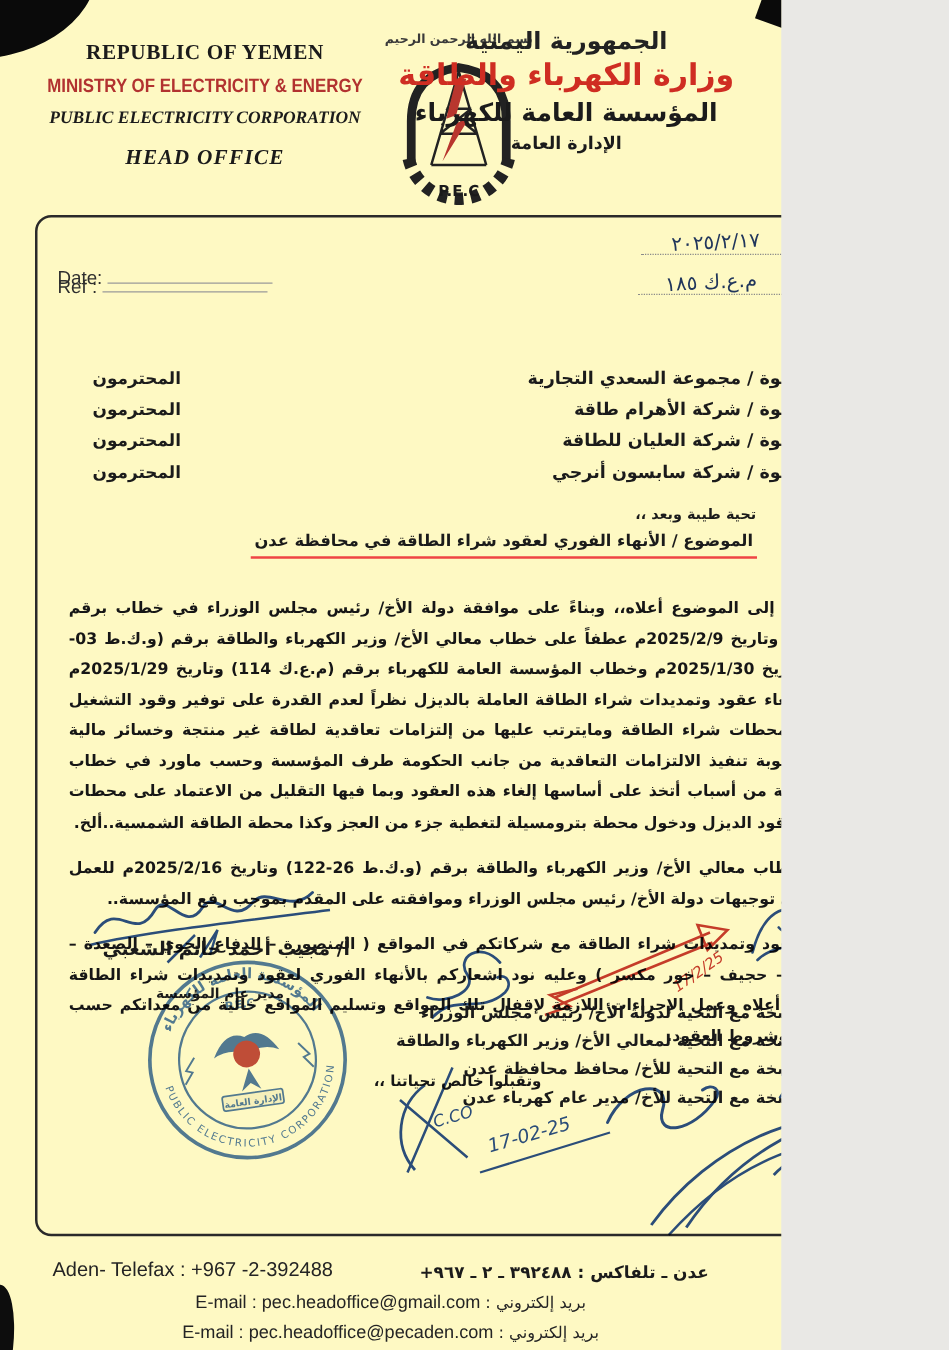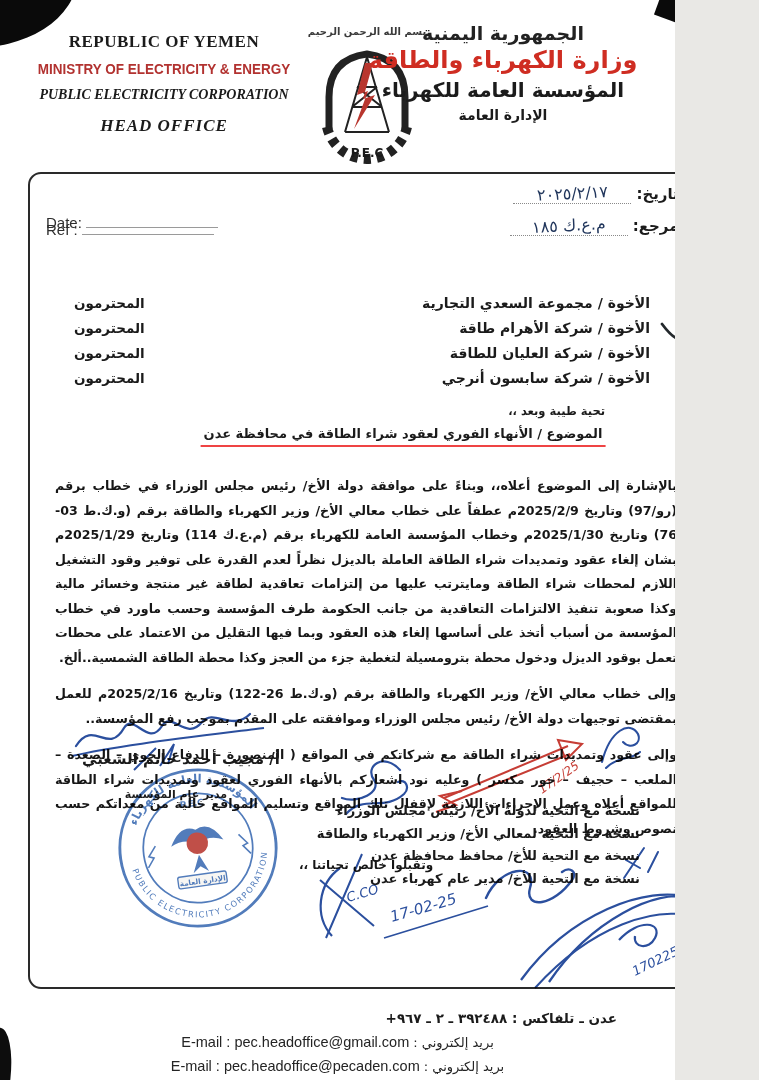--- a/index.html
+++ b/index.html
@@ -1,17 +1,17 @@
 <!DOCTYPE html>
 <html><head>
 <meta charset="utf-8">
 <style>
   html,body{margin:0;padding:0;background:#e9e8e5;}
   .page{
-    position:relative;width:675px;height:1080px;background:#ffffff;
+    position:relative;width:625px;height:1080px;background:#fef9c3;
     overflow:hidden;font-family:"DejaVu Sans",sans-serif;color:#1b1b1b;
   }
   
   .corner-tl{position:absolute;top:-30px;left:-36px;width:112px;height:80px;background:#0a0a0a;border-radius:0 0 95% 0;transform:rotate(3deg);}
   .corner-tr{position:absolute;top:-14px;right:-10px;width:26px;height:34px;background:#0a0a0a;transform:rotate(20deg);}
   .corner-bl{position:absolute;bottom:-18px;left:-10px;width:22px;height:70px;background:#0d0d0d;border-radius:0 70% 0 0;transform:rotate(6deg);}
   .scan-line-r{position:absolute;top:0;bottom:0;left:747px;width:2px;background:rgba(110,110,110,.22);}
 
   
   .lh-en{position:absolute;left:30px;top:32px;width:268px;text-align:center;}
@@ -222,20 +222,21 @@
 
     <svg class="ink" style="left:477px;top:704px;" width="205" height="118" viewBox="0 0 205 118">
       <path d="M14 102 C62 36 140 6 184 20 C150 10 84 42 42 104" fill="none" stroke="#2b4f9e" stroke-width="2.3"></path>
       <path d="M28 110 C84 48 150 26 190 40" fill="none" stroke="#2b4f9e" stroke-width="2"></path>
       <path d="M112 62 C132 40 156 44 148 60 C142 72 126 70 128 58" fill="none" stroke="#2b4f9e" stroke-width="2.2"></path>
       <text x="128" y="98" font-size="13" font-style="italic" fill="#2b4f9e" transform="rotate(-26 128 98)">170225</text>
     </svg>
 
   </div>
 
+  <div class="foot-telefax-en">Aden- Telefax : +967 -2-392488</div>
   <div class="foot-telefax-ar">عدن ـ تلفاكس : ٣٩٢٤٨٨ ـ ٢ ـ ٩٦٧+</div>
   <div class="foot-email fe1">
     <span class="en">E-mail : pec.headoffice@gmail.com</span>
     <span class="ar">بريد إلكتروني :</span>
   </div>
   <div class="foot-email fe2">
     <span class="en">E-mail : pec.headoffice@pecaden.com</span>
     <span class="ar">بريد إلكتروني :</span>
   </div>
 

